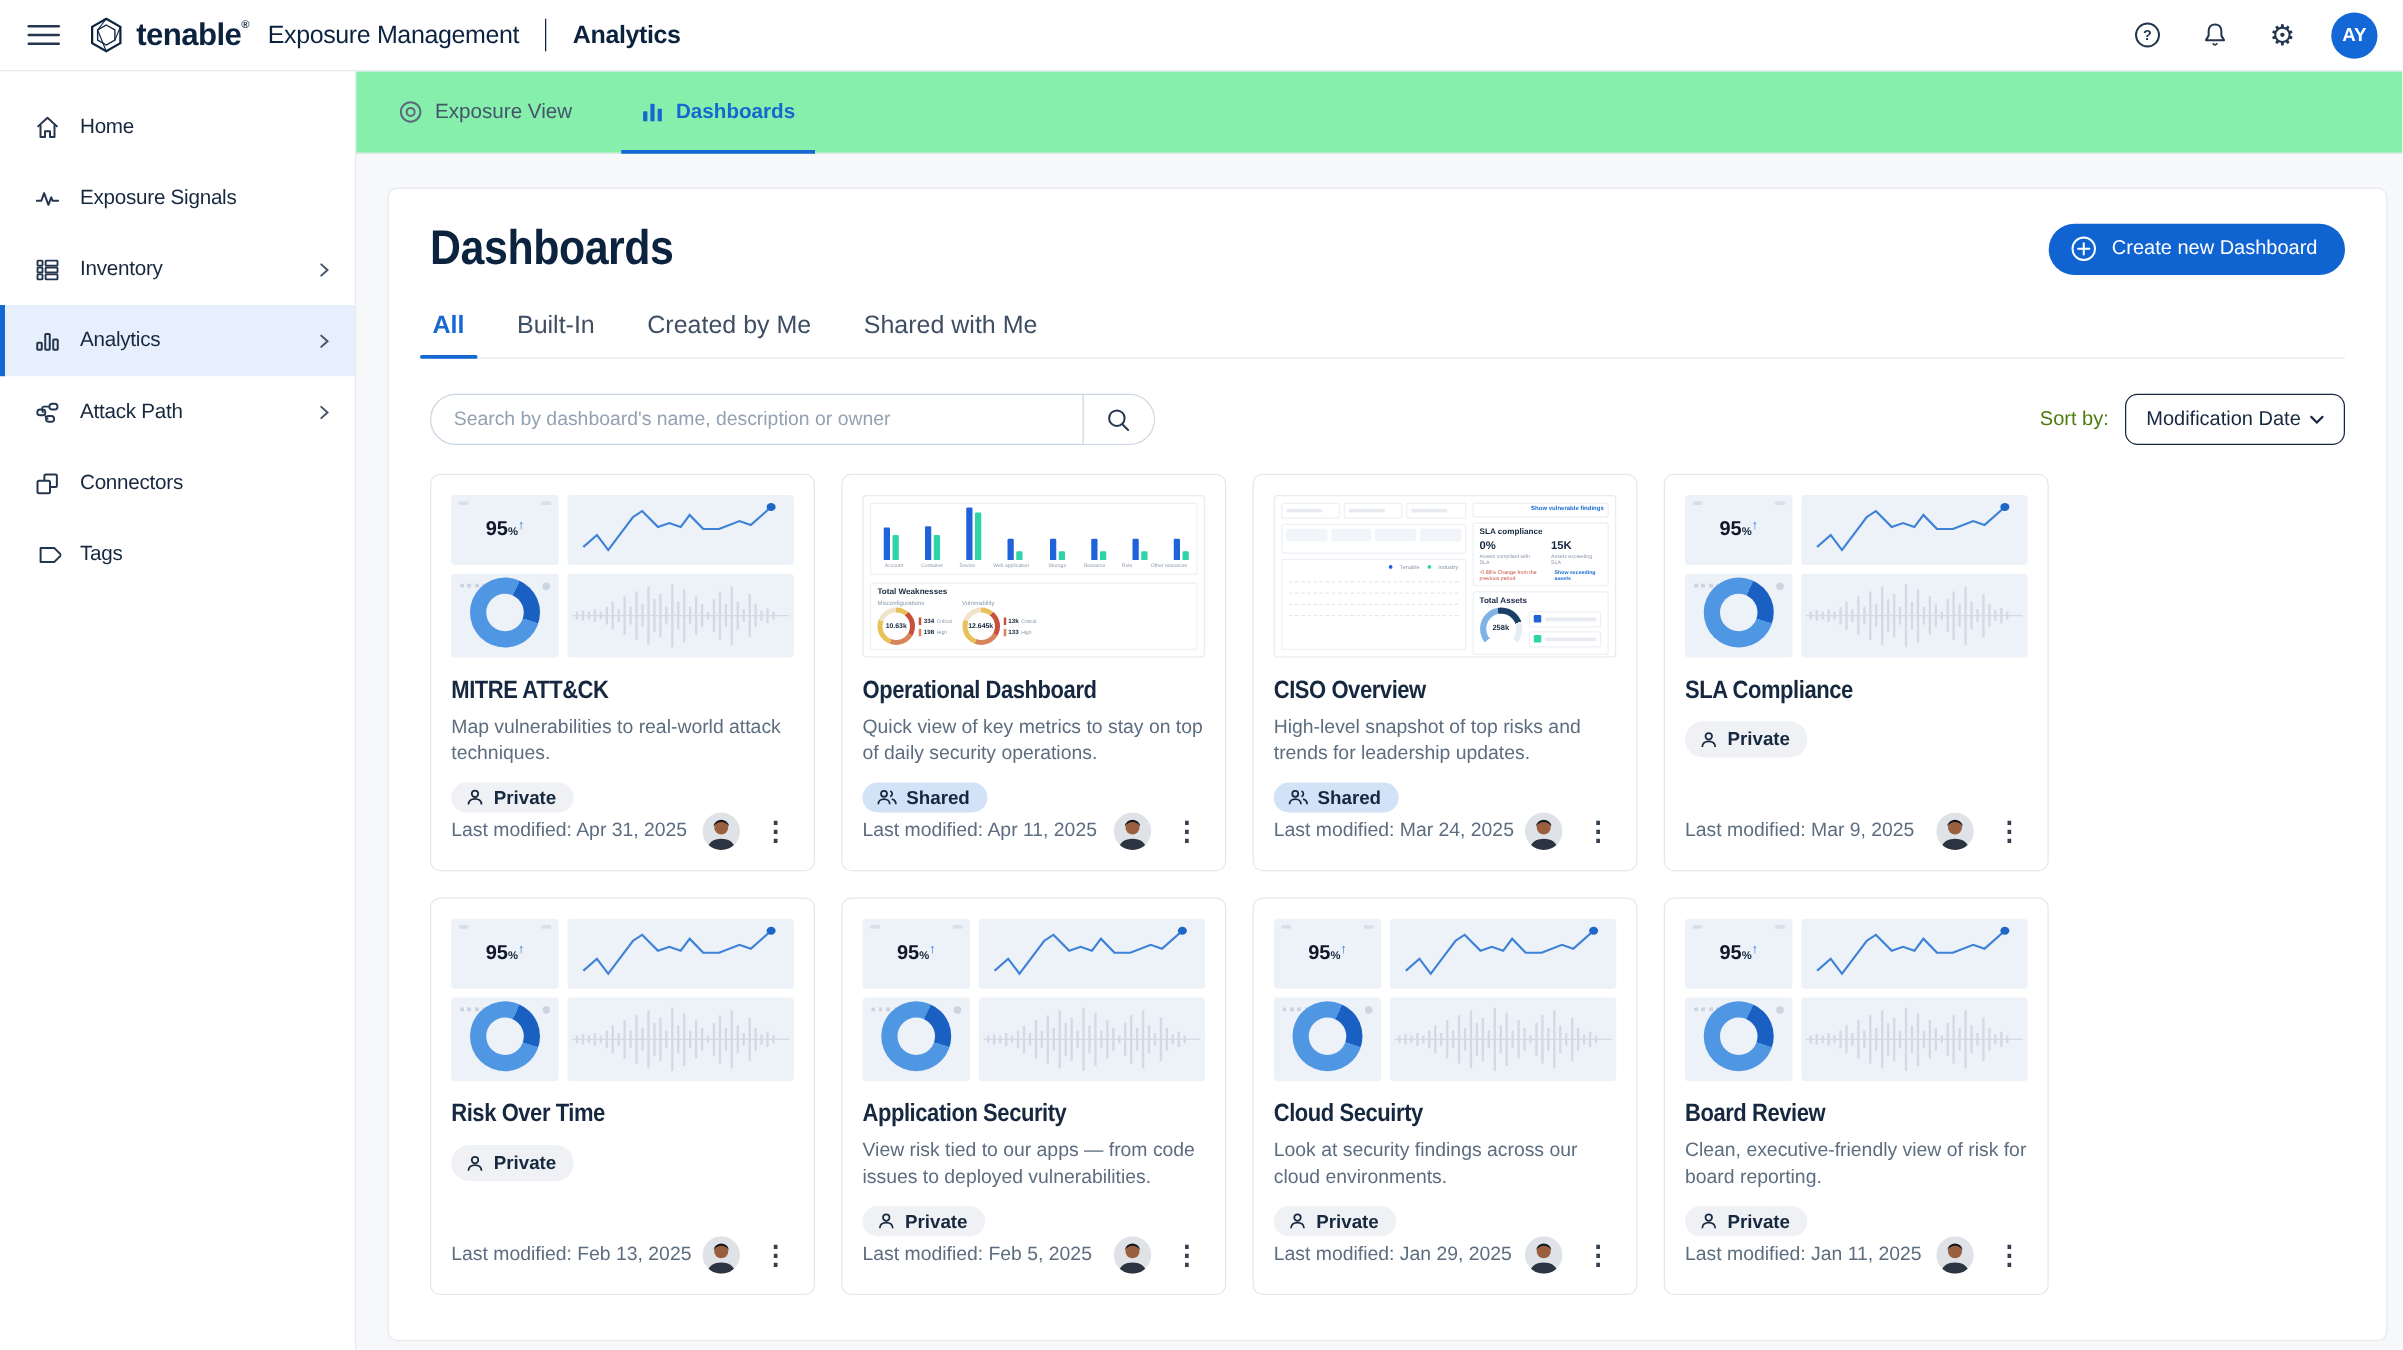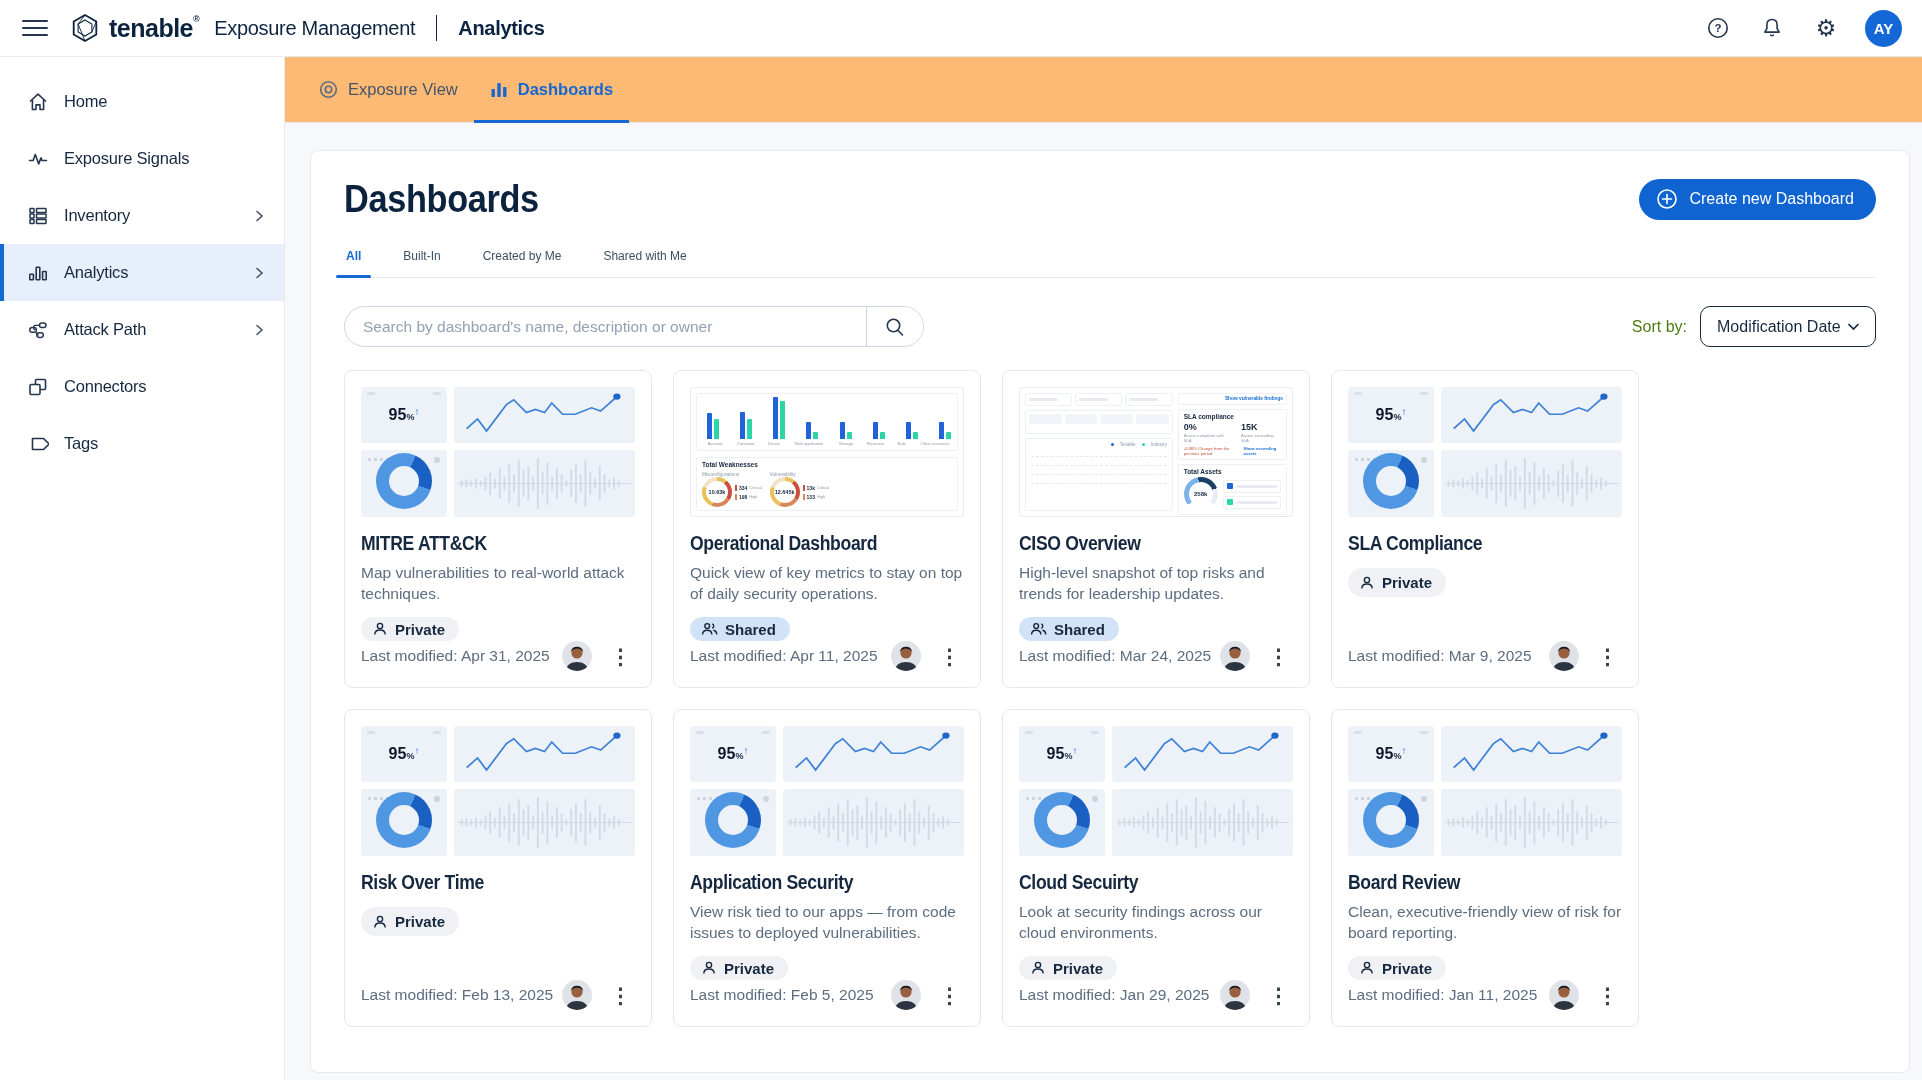--- a/index.html
+++ b/index.html
@@ -28,34 +28,34 @@
   .sidebar { width:285px; background:#fff; border-right:1px solid #e8eaee; padding-top:16px; flex-shrink:0; }
   .side-item { height:57px; display:flex; align-items:center; padding:0 18px 0 27px; cursor:pointer; position:relative; color:#16283f; }
   .side-item .s-icon { width:22px; height:22px; margin-right:15px; color:#24364e; flex-shrink:0; }
   .side-item .s-label { font-size:16.5px; font-weight:400; letter-spacing:-.2px; }
   .side-item .s-chev { margin-left:auto; color:#44556b; }
   .side-item.active { background:#e6effb; }
   .side-item.active::before { content:""; position:absolute; left:0; top:0; bottom:0; width:4px; background:#1567d2; }
 
   
   .main { flex:1; display:flex; flex-direction:column; background:#f7f8fa; min-width:0; }
-  .tabbar { height:66px; background:#fdba74; border-bottom:1px solid #e7eaee; display:flex; align-items:stretch; padding-left:18px; flex-shrink:0; }
+  .tabbar { height:66px; background:#86efac; border-bottom:1px solid #e7eaee; display:flex; align-items:stretch; padding-left:18px; flex-shrink:0;gap:23px; }
   .nav-tab { display:flex; align-items:center; gap:10px; padding:0 16px; font-size:16.5px; color:#44556b; cursor:pointer; position:relative; }
   .nav-tab.active { color:#1567d2; font-weight:700; }
   .nav-tab.active::after { content:""; position:absolute; left:0; right:0; bottom:-1px; height:3px; background:#1567d2; }
 
   .content { padding:27px 12px 0 25px; flex:1; }
   .panel { background:#fff; border:1px solid #e6e9ee; border-radius:8px; height:923px; padding:26px 33px 0 33px; }
 
   .panel-head { display:flex; align-items:center; justify-content:space-between; }
   .page-title { font-size:39px; font-weight:700; color:#0c2340; }
   .create-btn { height:41px; border:none; border-radius:21px; background:#1064d2; color:#fff; font-family:inherit; font-size:16px; font-weight:500; display:flex; align-items:center; gap:10px; padding:0 22px 0 16px; cursor:pointer; }
 
   .filter-tabs { display:flex; gap:38px; margin-top:28px; border-bottom:1px solid #e7eaee; }
-  .ftab { font-size:12px; color:#3e4e63; padding:0 2px 14px 2px; cursor:pointer; position:relative; }
+  .ftab { font-size:20px; color:#3e4e63; padding:0 2px 14px 2px; cursor:pointer; position:relative; }
   .ftab.active { color:#1567d2; font-weight:700; }
   .ftab.active::after { content:""; position:absolute; left:-8px; right:-8px; bottom:-1px; height:3px; background:#1567d2; border-radius:2px; }
 
   .toolbar { margin-top:28px; display:flex; align-items:center; }
   .search-wrap { width:580px; height:41px; border:1px solid #ccd6e2; border-radius:21px; display:flex; align-items:center; overflow:hidden; background:#fff; }
   .search-input { flex:1; border:none; outline:none; font-family:inherit; font-size:15.5px; color:#16283f; padding:0 16px 0 18px; height:100%; background:transparent; }
   .search-input::placeholder { color:#93a1b3; }
   .search-btn { width:57px; height:100%; border-left:1px solid #ccd6e2; display:flex; align-items:center; justify-content:center; cursor:pointer; color:#24364e; background:#fff; border-top:none; border-right:none; border-bottom:none; }
   .sort-zone { margin-left:auto; display:flex; align-items:center; gap:13px; }
   .sort-label { font-size:16px; color:#4d7c0f; }

